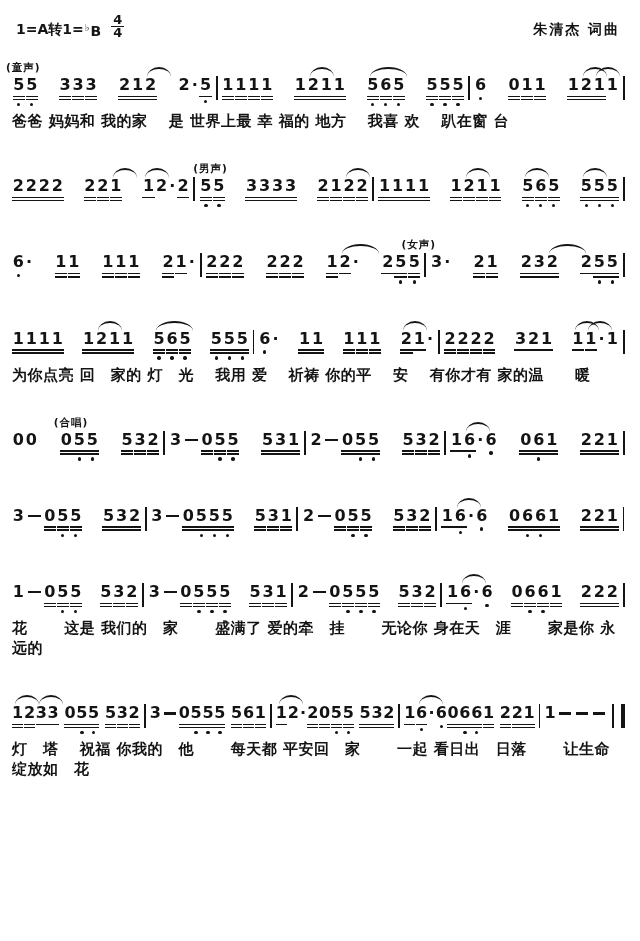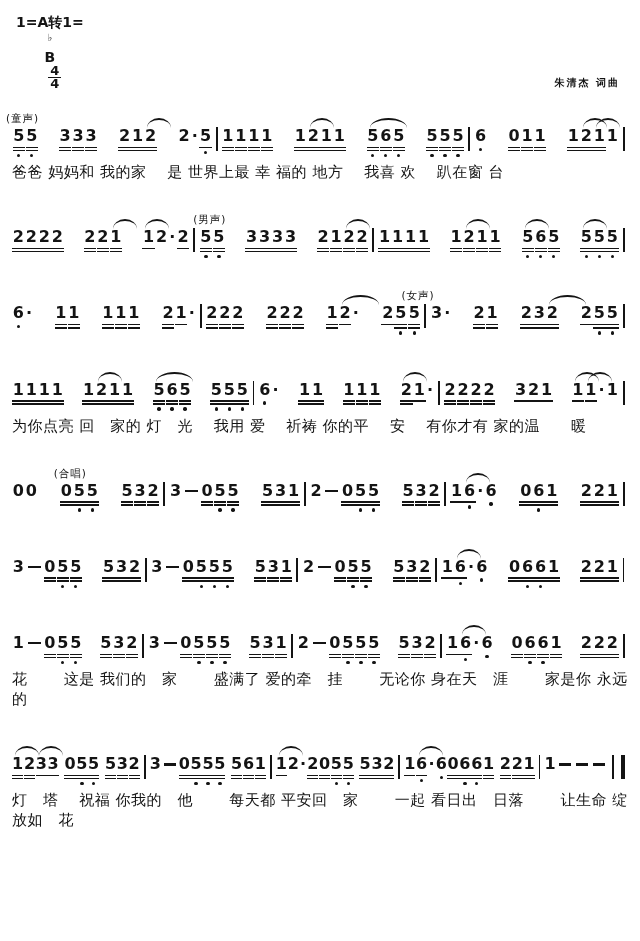--- a/index.html
+++ b/index.html
@@ -10,46 +10,46 @@
   }
   .sheet{padding:14px 12px 0 12px;}
   .title{
     text-align:center;font-size:24px;font-weight:bold;letter-spacing:4px;
     margin:14px 0 34px 0;
   }
   .meta{
     display:flex;justify-content:space-between;align-items:flex-end;
     margin:0 8px 20px 4px;font-weight:bold;font-size:14px;
   }
-  .keysig{display:inline-flex;align-items:center;flex-direction:column;}
+  .keysig{display:inline-flex;align-items:flex-end;}
   .keysig sup{font-size:10px;margin:0 1px 6px 1px;}
   .meter{display:inline-flex;flex-direction:column;align-items:center;margin-left:10px;
          font-size:13px;line-height:12px;font-weight:bold;}
   .meter .mt{border-bottom:1.6px solid #141414;padding:0 2px;}
   .meter .mb{padding:0 2px;}
-  .credit{font-size:10px;font-weight:bold;letter-spacing:2px;}
+  .credit{font-size:14px;font-weight:bold;letter-spacing:2px;}
 
   .system{margin-bottom:29px;}
   .notes{display:flex;align-items:flex-start;padding-top:17px;gap:.5px;}
   .sp{flex:1 1 5px;min-width:3px;max-width:32px;height:1px;}
   .note{position:relative;display:inline-flex;flex-direction:column;align-items:center;width:12.5px;}
   .dg{font-size:16px;font-weight:bold;line-height:18px;}
   .ul{width:100%;height:1.6px;background:#141414;margin-top:1.5px;}
   .lod{width:3.4px;height:3.4px;border-radius:50%;background:#141414;margin-top:2.6px;}
   .augdot{font-size:16px;font-weight:bold;line-height:18px;width:8px;text-align:center;}
   .dash{width:13px;height:2.3px;background:#141414;margin:8px 2.5px 0 2.5px;}
   .bar{width:1.9px;height:24px;background:#141414;margin:0 3.5px;}
   .bar.end{width:8px;background:transparent;border-left:2px solid #141414;border-right:4.5px solid #141414;}
   .arc{position:absolute;top:-9px;left:3px;width:24px;height:8px;
        border-top:2px solid #141414;border-radius:50% 50% 0 0/100% 100% 0 0;}
   .arc.w2{width:37px;}
   .labwrap{width:0;position:relative;align-self:flex-start;}
-  .vlab{position:absolute;top:-15px;left:-6px;font-size:10.5px;font-weight:normal;
+  .vlab{position:absolute;top:-15px;left:-6px;font-size:10.5px;font-weight:bold;
         white-space:nowrap;letter-spacing:1px;}
-  .lyrics{margin-top:5px;font-size:15px;font-weight:normal;letter-spacing:.5px;
+  .lyrics{margin-top:5px;font-size:15px;font-weight:bold;letter-spacing:.5px;
           line-height:20px;white-space:pre-wrap;}
 </style>
 </head>
 <body>
 
 <div class="sheet">
 
   <div class="meta">
     <span class="keysig">
       <span>1=A转1=</span>

